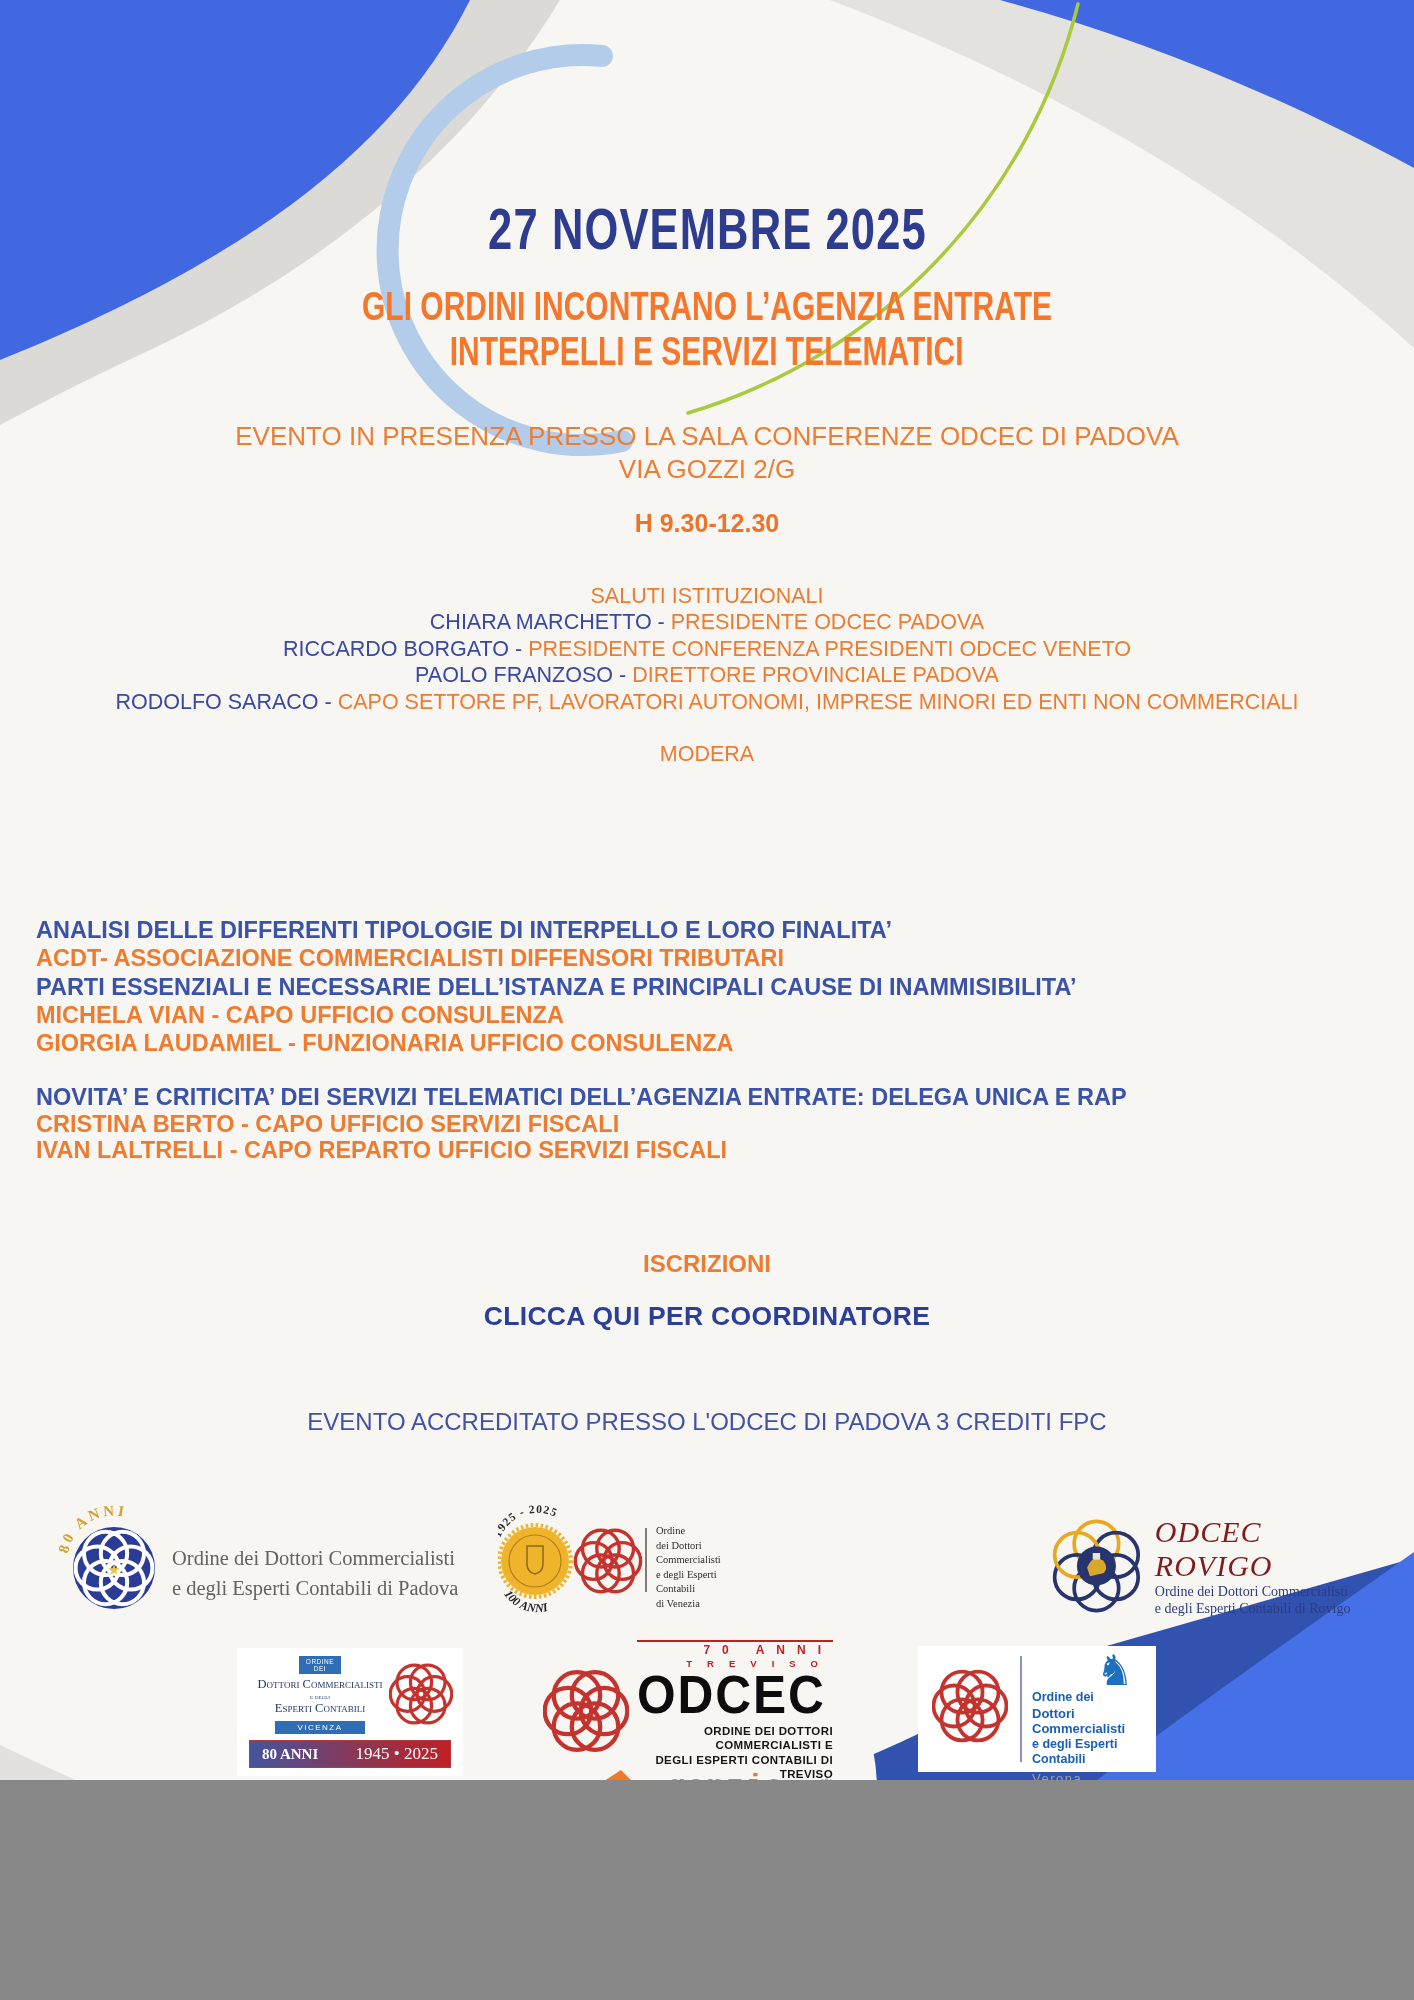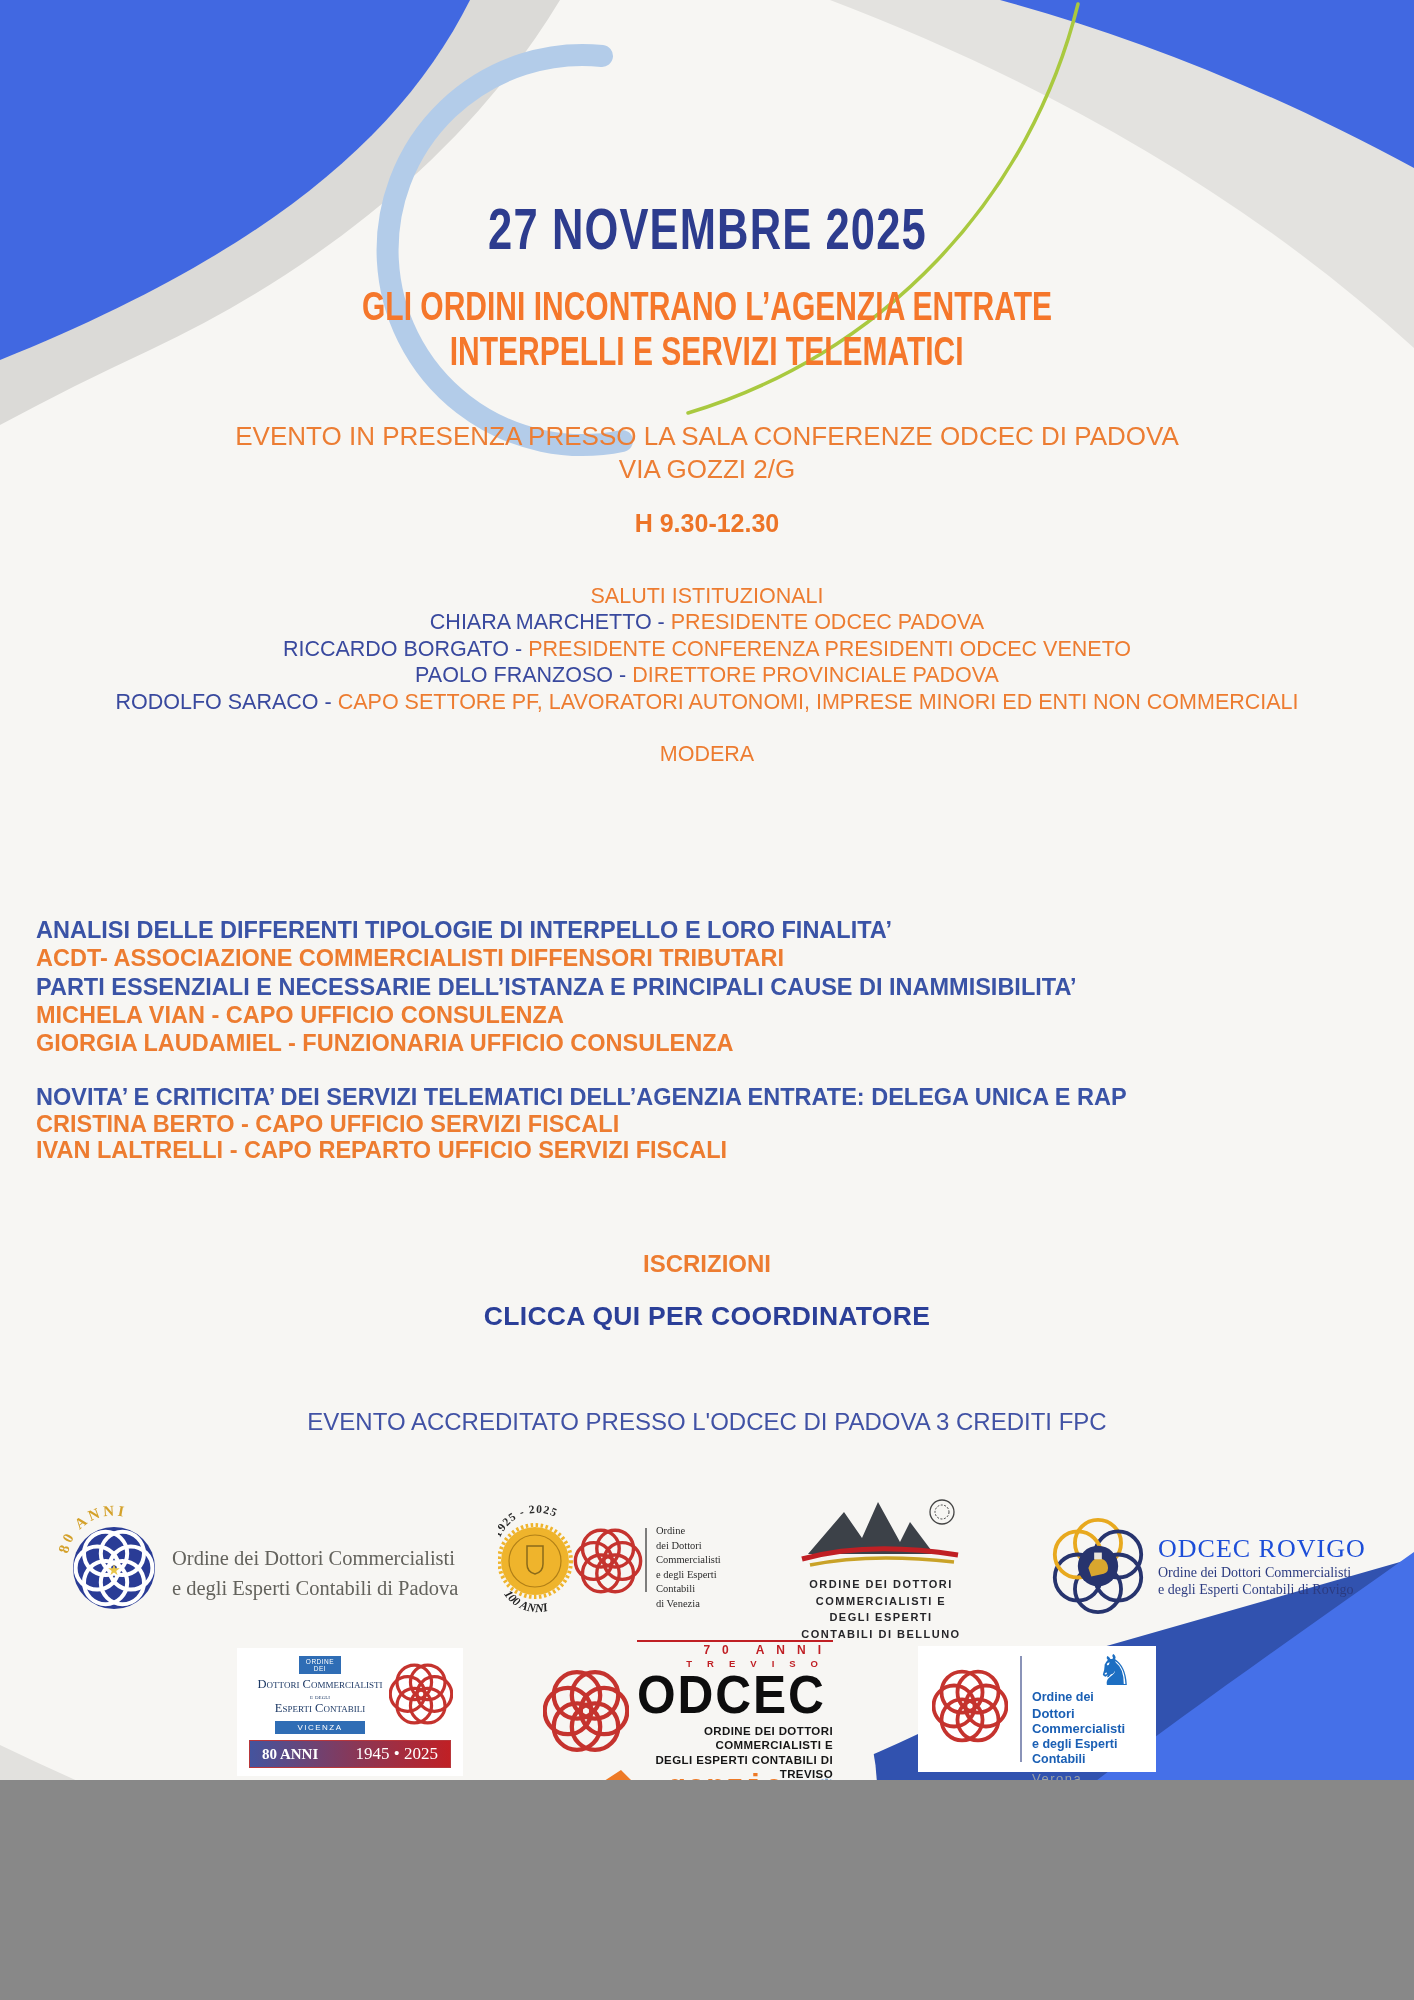--- a/index.html
+++ b/index.html
@@ -29,21 +29,21 @@
   .iscr{top:1250px;font-size:24px;font-weight:700;color:#ED7C30;}
   .cta{top:1301px;font-size:26.5px;font-weight:700;color:#2B3F98;letter-spacing:.3px;cursor:pointer;}
   .accr{top:1408px;font-size:24px;color:#4152A5;}
 
   
   .lg{position:absolute;z-index:2;}
   .serif{font-family:"Liberation Serif","DejaVu Serif",serif;}
   .pd-text{left:172px;top:1544px;font-size:20.5px;line-height:29.5px;color:#63625C;}
   .vz-text{font-size:10.5px;line-height:14.5px;color:#2b2b2b;}
   .bl-text{font-size:11px;line-height:16.5px;font-weight:700;letter-spacing:1.5px;color:#26262A;text-align:center;}
-  .rv-title{font-size:26px;color:#1d4ed8;letter-spacing:1px;}
+  .rv-title{font-size:30px;color:#7f1d1d;letter-spacing:1px;font-style:italic;}
   .rv-line{font-size:14px;line-height:17.5px;color:#2C3B80;}
   .card{background:#fff;}
   .vi-box{background:#2F6DB5;color:#fff;text-align:center;}
   .vi-serif{color:#1E3A66;font-variant:small-caps;}
   .vi-bar{position:absolute;left:12px;right:12px;bottom:8px;height:26px;display:flex;justify-content:space-between;
           align-items:center;background:linear-gradient(90deg,#44549E 0%,#8C3654 55%,#C02025 100%);
           border:1px solid #B8373B;color:#fff;padding:0 12px;}
   .tv-anni{font-size:12px;font-weight:700;color:#C01F24;letter-spacing:12px;border-top:2.5px solid #C01F24;
            padding-top:1px;white-space:nowrap;}
   .tv-city{font-size:9.5px;font-weight:700;color:#C01F24;letter-spacing:15px;white-space:nowrap;margin-top:1px;}
@@ -173,35 +173,20 @@
       <line x1="148" y1="30" x2="148" y2="94" stroke="#555" stroke-width="1.5"></line>
     </svg>
     <div class="abs serif vz-text" style="left:158px;top:26px;">
       <div>Ordine</div>
       <div>dei Dottori Commercialisti</div>
       <div>e degli Esperti Contabili</div>
       <div>di Venezia</div>
     </div>
   </div>
 
-  <div class="lg" style="left:798px;top:1496px;width:166px;height:140px;">
-    <svg width="166" height="72" viewBox="0 0 166 72">
-      <path d="M10,58 L46,16 L64,42 L80,6 L102,46 L112,26 L136,58 Z" fill="#3C4148"></path>
-      <circle cx="144" cy="16" r="12" fill="none" stroke="#444" stroke-width="1.3"></circle>
-      <circle cx="144" cy="16" r="7" fill="none" stroke="#444" stroke-width="1" stroke-dasharray="2 1.5"></circle>
-      <path d="M4,63 C55,49 110,51 160,59" fill="none" stroke="#C01F24" stroke-width="5"></path>
-      <path d="M12,69 C60,59 112,61 156,66" fill="none" stroke="#C9A227" stroke-width="3.5"></path>
-    </svg>
-    <div class="bl-text" style="margin-top:4px;">
-      <div>ORDINE DEI DOTTORI</div>
-      <div>COMMERCIALISTI E</div>
-      <div>DEGLI  ESPERTI</div>
-      <div>CONTABILI DI BELLUNO</div>
-    </div>
-  </div>
 
   <div class="lg" style="left:1050px;top:1516px;width:330px;height:100px;display:flex;align-items:center;gap:12px;">
     <svg width="96" height="96" viewBox="0 0 100 100">
       <g fill="none" stroke-width="4">
         <circle cx="50" cy="26" r="24" stroke="#E8A91E"></circle>
         <circle cx="71" cy="38" r="24" stroke="#27346E"></circle>
         <circle cx="71" cy="62" r="24" stroke="#27346E"></circle>
         <circle cx="50" cy="74" r="24" stroke="#27346E"></circle>
         <circle cx="29" cy="62" r="24" stroke="#27346E"></circle>
         <circle cx="29" cy="38" r="24" stroke="#E8A91E"></circle>

